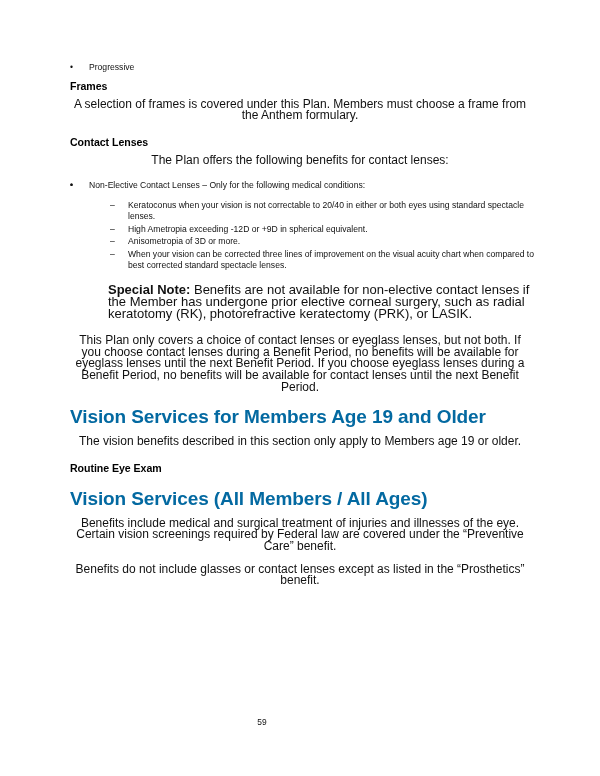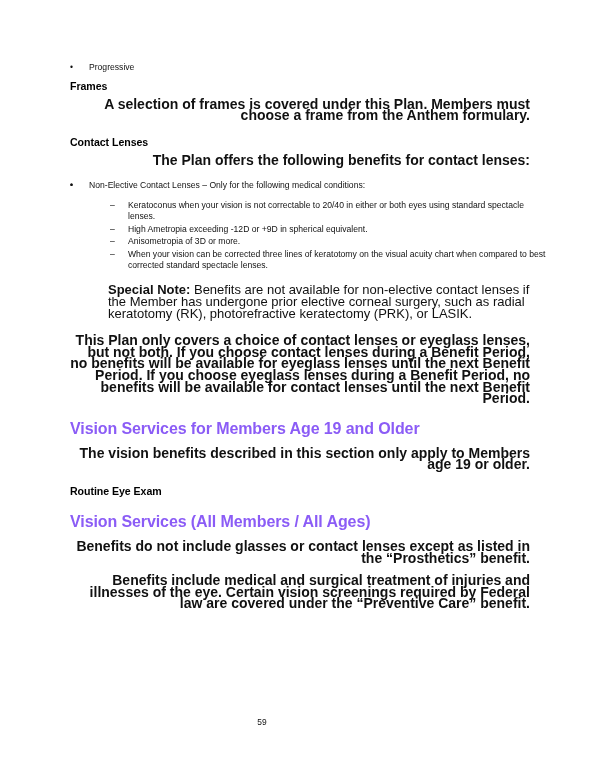--- a/index.html
+++ b/index.html
@@ -28,36 +28,35 @@
 
   .content {
     position: absolute;
     left: 70px;
     top: 62px;
     width: 460px;
   }
 
   
   .para {
-    font-size: 14px;
+    font-size: 12px;
     line-height: 11.6px;
     margin: 0 0 11px 0;
-    text-align: right;
-    color: #111;
-    font-weight: bold;
+    text-align: center;
+    color: #111;
   }
   .para.tight { margin-bottom: 9px; }
 
   h2.major {
-    font-size: 16px;
+    font-size: 19px;
     font-weight: bold;
     line-height: 16px;
     margin: 16px 0 11px 0;
     letter-spacing: -0.1px;
-    color: #8b5cf6;
+    color: #0369a1;
   }
   h3.minor {
     font-size: 10.6px;
     font-weight: bold;
     line-height: 13px;
     margin: 14px 0 6px 0;
     letter-spacing: -0.05px;
     color: #000;
   }
   h3.minor.first { margin-top: 6px; }
@@ -166,39 +165,39 @@
           <li>
             <span class="marker">–</span>
             <span>High Ametropia exceeding -12D or +9D in spherical equivalent.</span>
           </li>
           <li>
             <span class="marker">–</span>
             <span>Anisometropia of 3D or more.</span>
           </li>
           <li>
             <span class="marker">–</span>
-            <span>When your vision can be corrected three lines of keratotomy on the visual acuity chart when compared to best corrected standard spectacle lenses.</span>
+            <span>When your vision can be corrected three lines of improvement on the visual acuity chart when compared to best corrected standard spectacle lenses.</span>
           </li>
         </ul>
 
         <div class="note-block">
           <b>Special Note:</b><span> Benefits are not available for non-elective contact lenses if the Member has undergone prior elective corneal surgery, such as radial keratotomy (RK), photorefractive keratectomy (PRK), or LASIK.</span>
         </div>
       </li>
     </ul>
 
     <div class="spacer-after-note"></div>
 
     <p class="para">This Plan only covers a choice of contact lenses or eyeglass lenses, but not both.  If you choose contact lenses during a Benefit Period, no benefits will be available for eyeglass lenses until the next Benefit Period.  If you choose eyeglass lenses during a Benefit Period, no benefits will be available for contact lenses until the next Benefit Period.</p>
 
     <h2 class="major">Vision Services for Members Age 19 and Older</h2>
     <p class="para">The vision benefits described in this section only apply to Members age 19 or older.</p>
 
     <h3 class="minor">Routine Eye Exam</h3>
 
     <h2 class="major">Vision Services (All Members / All Ages)</h2>
+    <p class="para">Benefits include medical and surgical treatment of injuries and illnesses of the eye. Certain vision screenings required by Federal law are covered under the “Preventive Care” benefit.</p>
     <p class="para">Benefits do not include glasses or contact lenses except as listed in the “Prosthetics” benefit.</p>
-    <p class="para">Benefits include medical and surgical treatment of injuries and illnesses of the eye. Certain vision screenings required by Federal law are covered under the “Preventive Care” benefit.</p>
 
   </div>
 
   <div class="footer">59</div>
 </div>
 
 </body></html>

